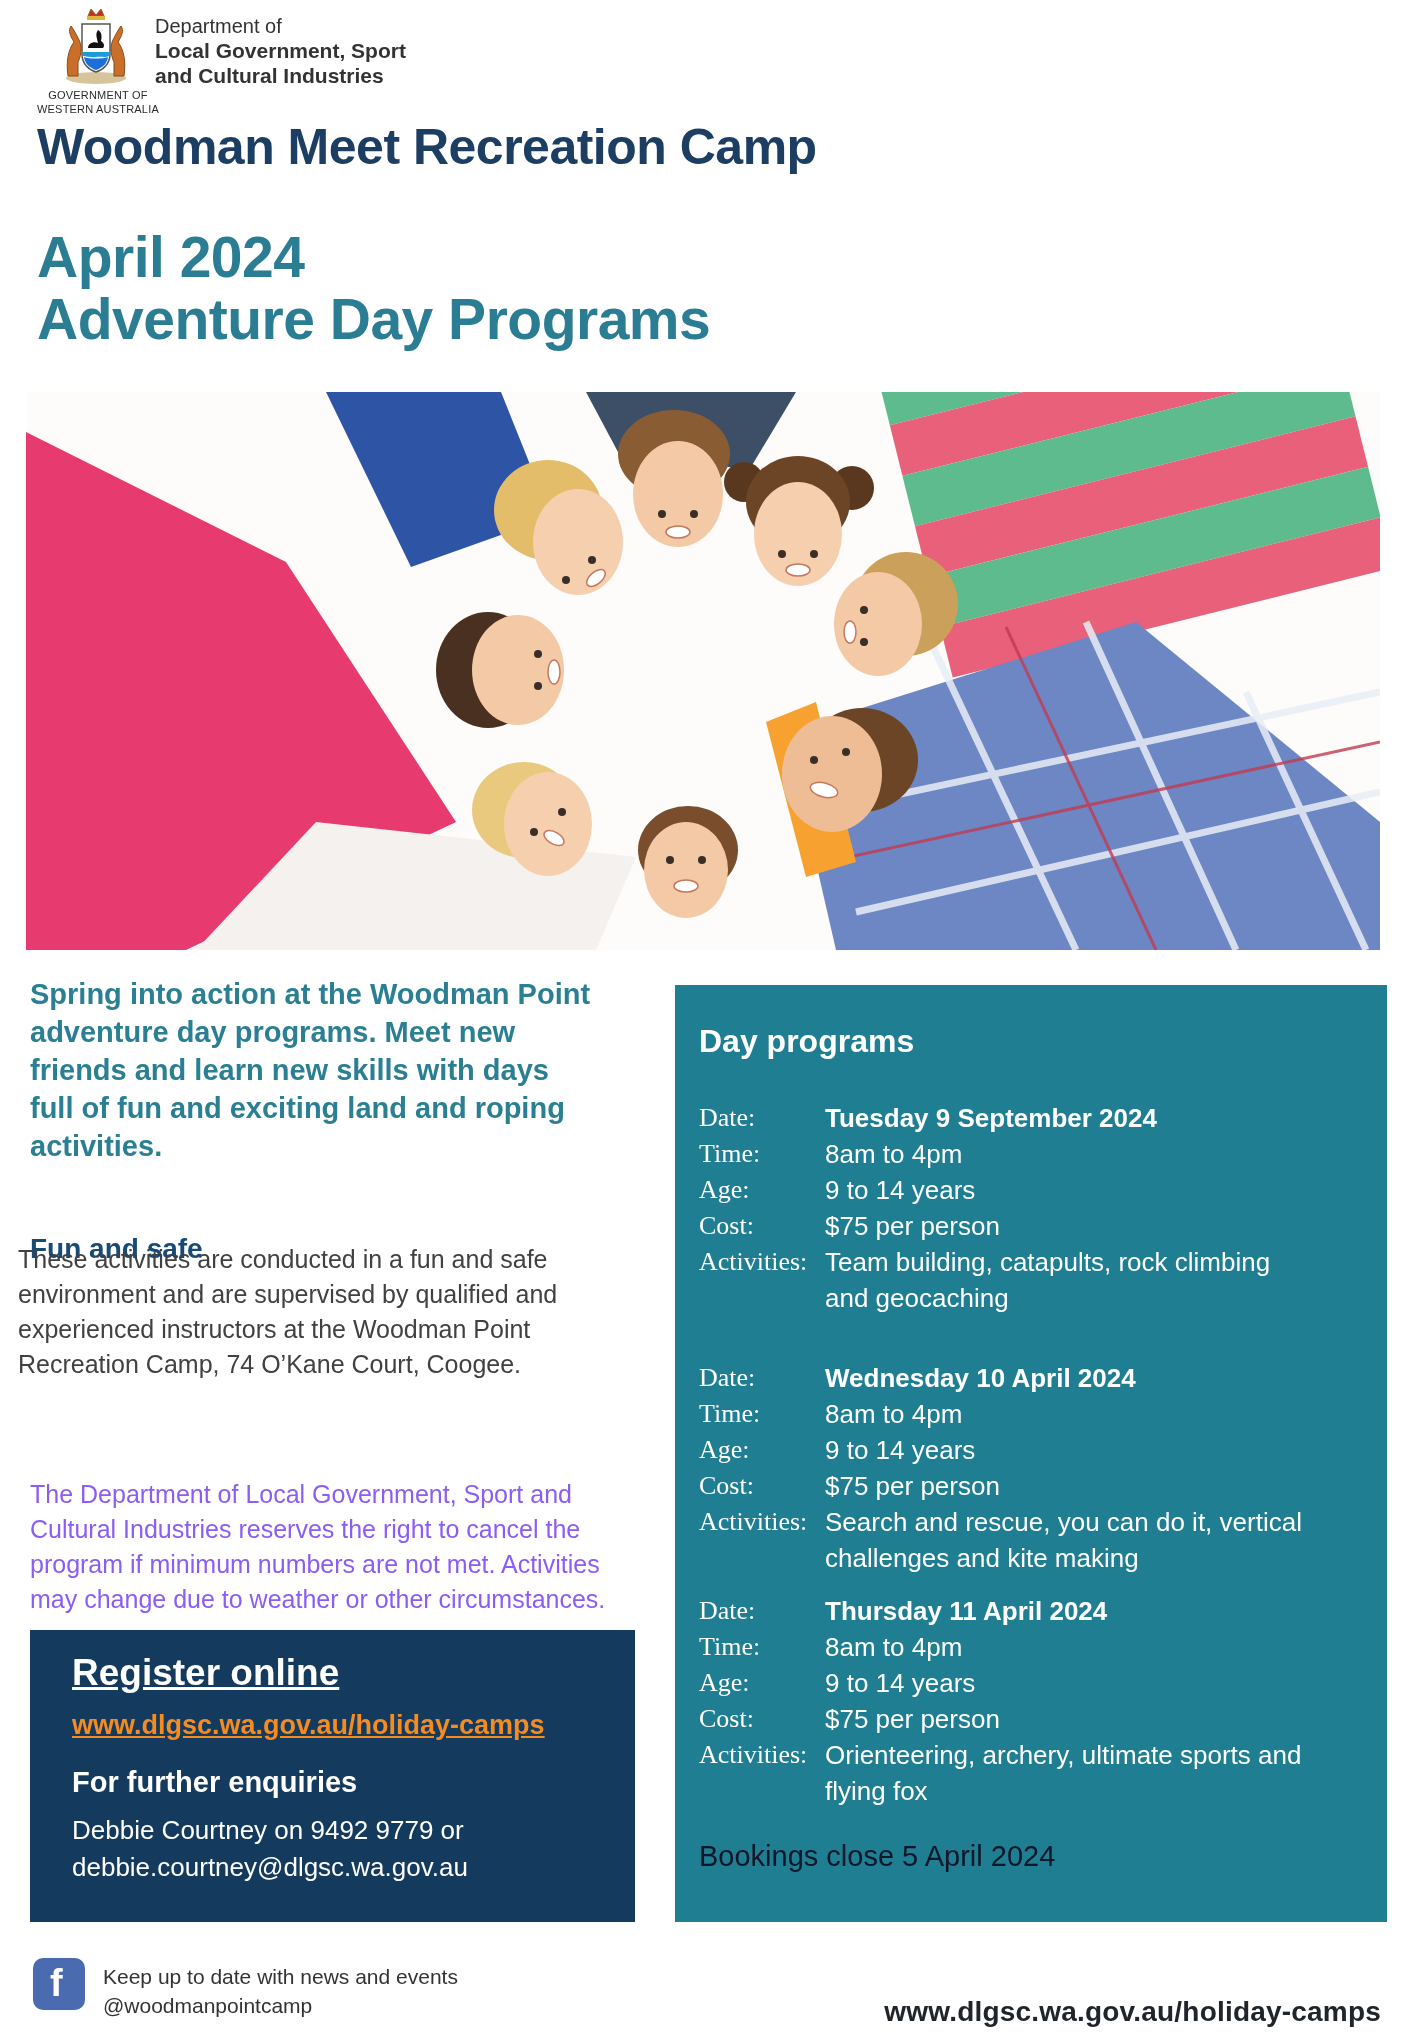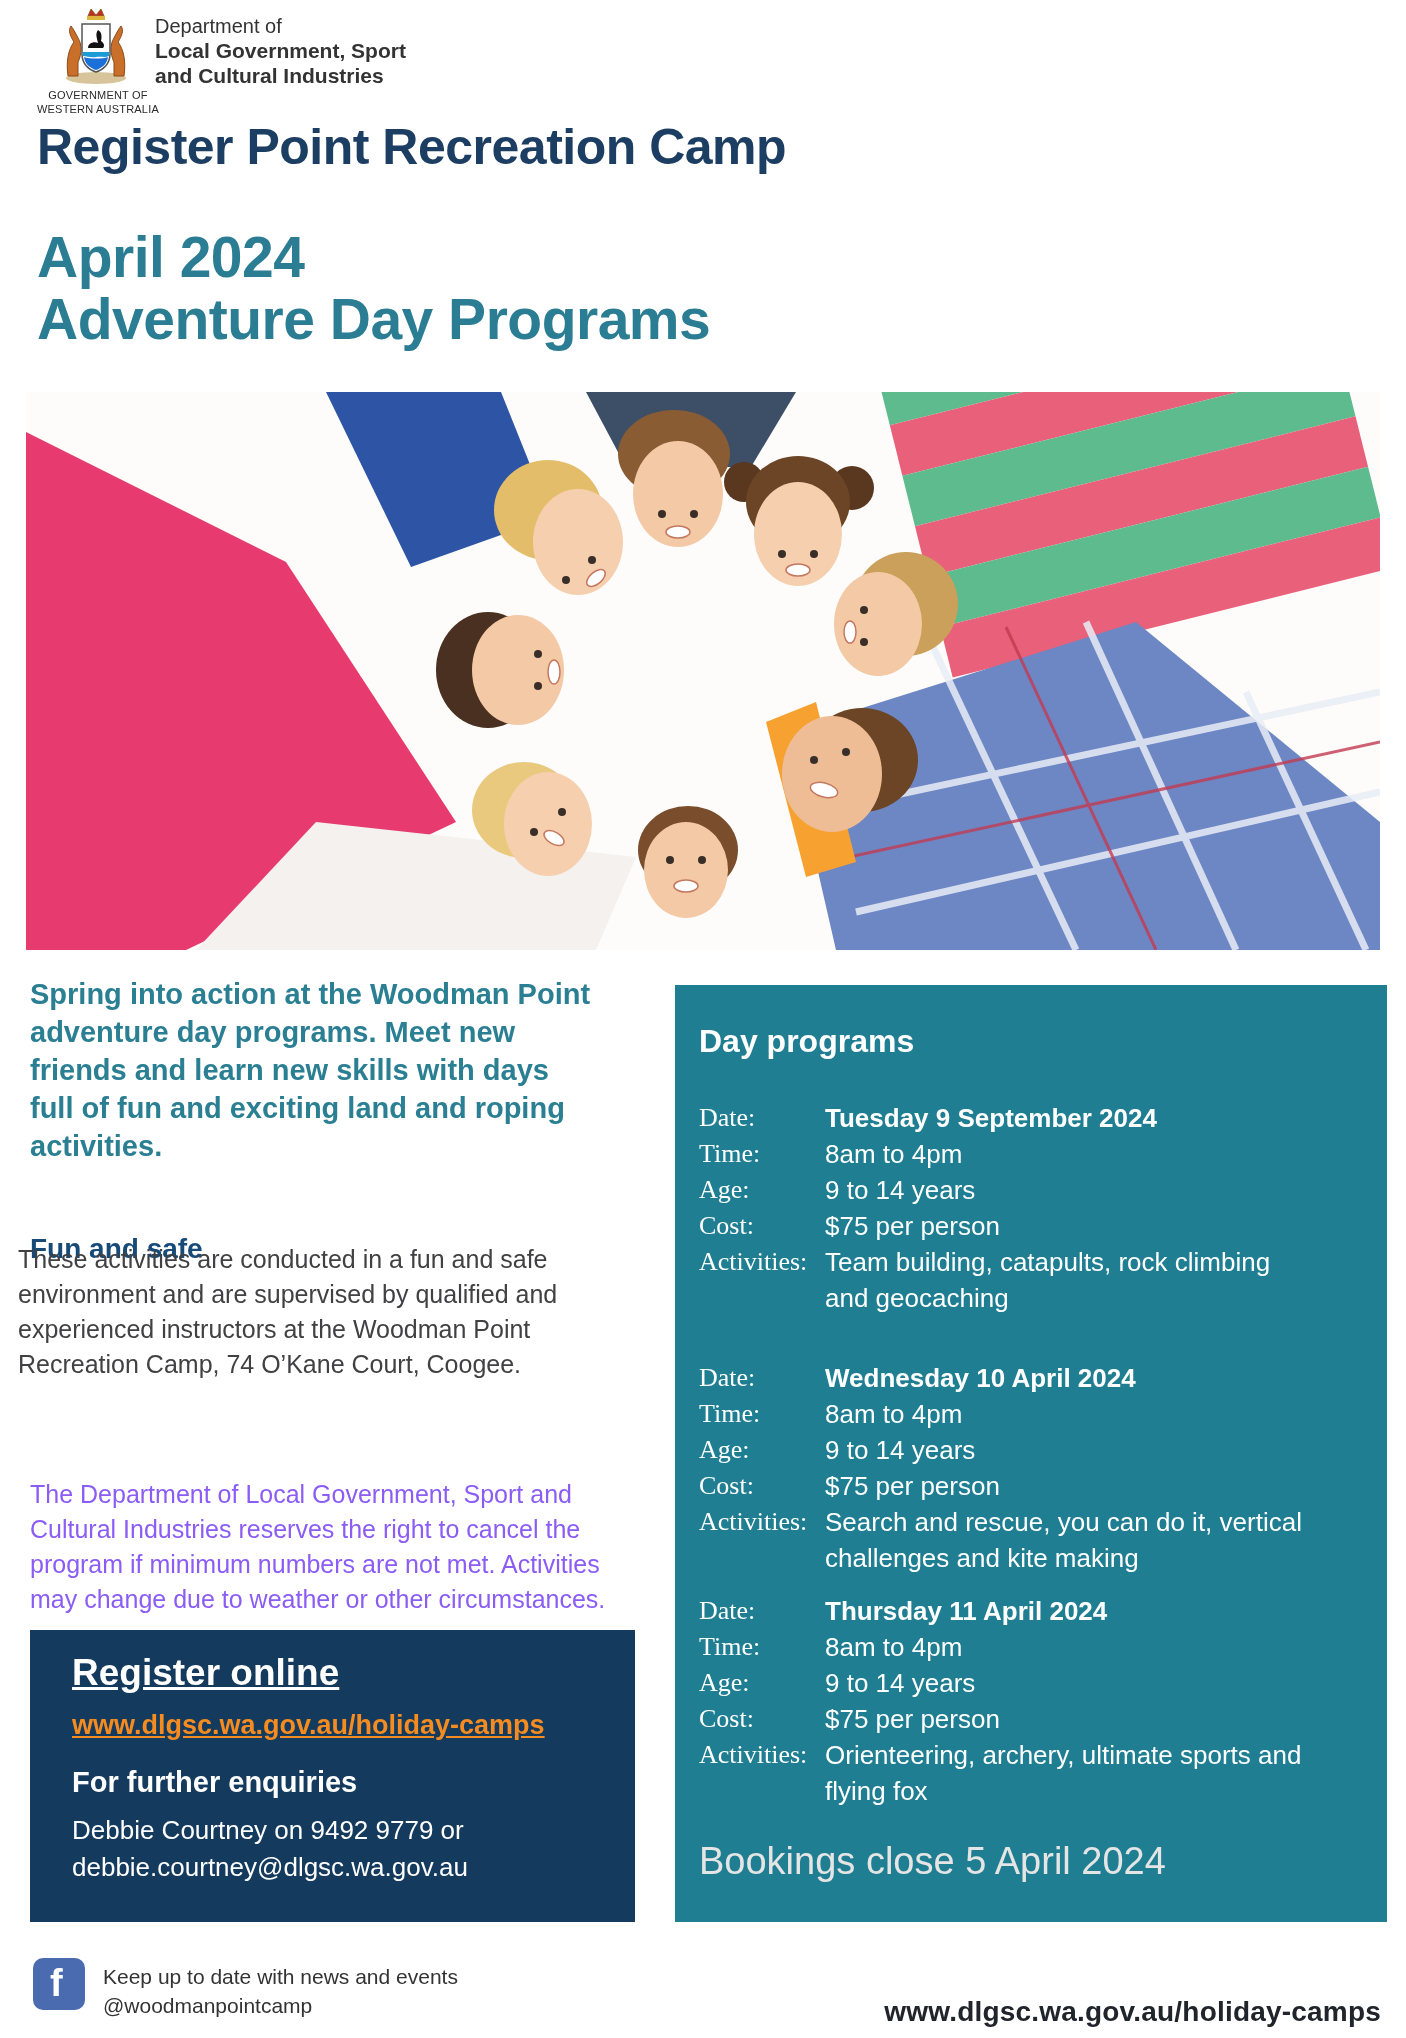--- a/index.html
+++ b/index.html
@@ -39,21 +39,21 @@
 
   
   .day-box{position:absolute;left:675px;top:985px;width:712px;height:937px;background:#1f7e92;color:#ffffff;}
   .day-h{position:absolute;left:24px;top:38px;font-size:32px;font-weight:bold;color:#ffffff;}
   .block{position:absolute;left:24px;width:664px;}
   .block-1{top:115px;} .block-2{top:375px;} .block-3{top:608px;}
   .row{display:flex;align-items:flex-start;}
   .row .lbl{width:126px;flex:0 0 126px;font-size:26px;line-height:36px;font-family:Liberation Serif, serif;}
   .row .val{width:480px;font-size:26px;line-height:36px;}
   .val-bold{font-weight:bold;}
-  .bookings{position:absolute;left:24px;top:855px;font-size:38px;color:#e5e5e5;}
+  .bookings{position:absolute;left:24px;top:855px;font-size:29px;color:#0f172a;}
 
   
   .fb-icon{position:absolute;left:33px;top:1958px;width:52px;height:52px;border-radius:10px;
     background:#4a6bb0;cursor:pointer;}
   .fb-icon span{position:absolute;left:17px;top:4px;color:#ffffff;font-size:38px;font-weight:bold;}
   .fb-text{position:absolute;left:103px;top:1962px;font-size:21px;color:#333333;line-height:29px;}
   .footer-url{position:absolute;right:25px;top:1996px;font-size:28px;font-weight:bold;color:#20242b;letter-spacing:.2px;}
 </style>
 </head>
 <body>
@@ -83,21 +83,21 @@
       <span>GOVERNMENT OF</span><br>
       <span>WESTERN AUSTRALIA</span>
     </div>
     <div class="dept">
       <div class="l1">Department of</div>
       <div class="l2">Local Government, Sport</div>
       <div class="l3">and Cultural Industries</div>
     </div>
   </div>
 
-  <div class="title">Register Point Recreation Camp</div>
+  <div class="title">Woodman Meet Recreation Camp</div>
   <div class="subtitle">
     <div>April 2024</div>
     <div>Adventure Day Programs</div>
   </div>
 
   <div class="photo" role="img" aria-label="Group of smiling kids huddled in a circle, photographed from below">
     <svg width="1354" height="558" viewBox="0 0 1354 558" aria-hidden="true">
       <rect width="1354" height="558" fill="#fdfcfa"></rect>
 
       <polygon points="0,40 260,170 430,430 160,558 0,558" fill="#e73a6e"></polygon>

